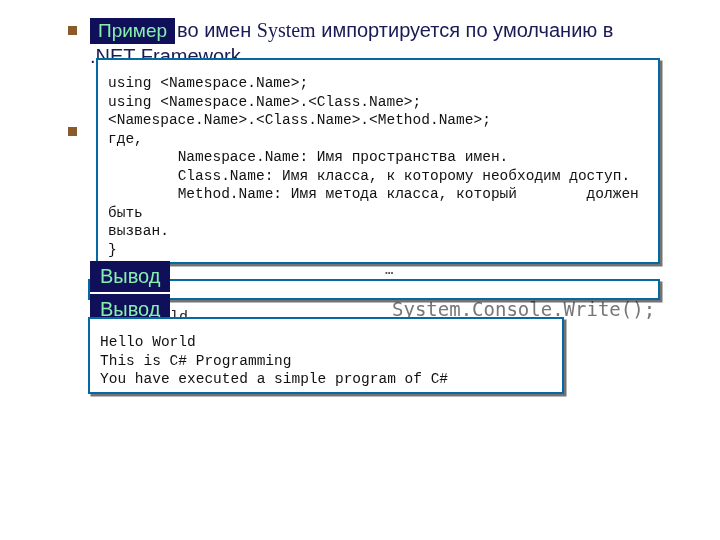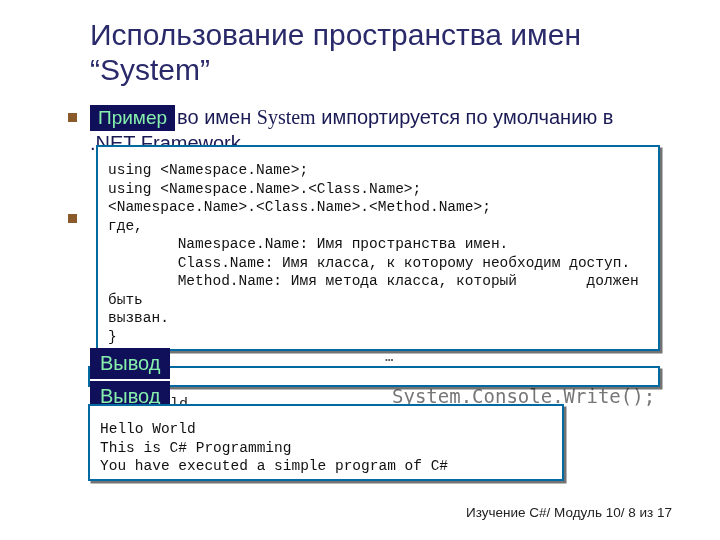--- a/index.html
+++ b/index.html
@@ -96,21 +96,20 @@
     right: 48px;
     bottom: 20px;
     font-size: 13.5px;
     color: #222;
   }
 </style>
 </head>
 <body>
 
 <div class="slide">
-  <h1 class="title">Использование пространства имен “System”</h1>
 
   <div class="content-area">
 
     <div class="bullet bullet1">
       <span class="badge">Пример</span><span>во имен </span><span class="mono-inline">System</span><span> импортируется по умолчанию в .NET Framework.</span>
     </div>
 
     <div class="bullet bullet2"></div>
 
     <div class="abs frame frame-using">
@@ -153,14 +152,13 @@
     <div class="abs out2-ld">ld</div>
 
     <div class="abs frame frame-out2">
       <pre>Hello World
 This is C# Programming
 You have executed a simple program of C#</pre>
     </div>
 
   </div>
 
-  <div class="footer">Изучение C#/ Модуль 10/ 8 из 17</div>
 </div>
 
 </body></html>

